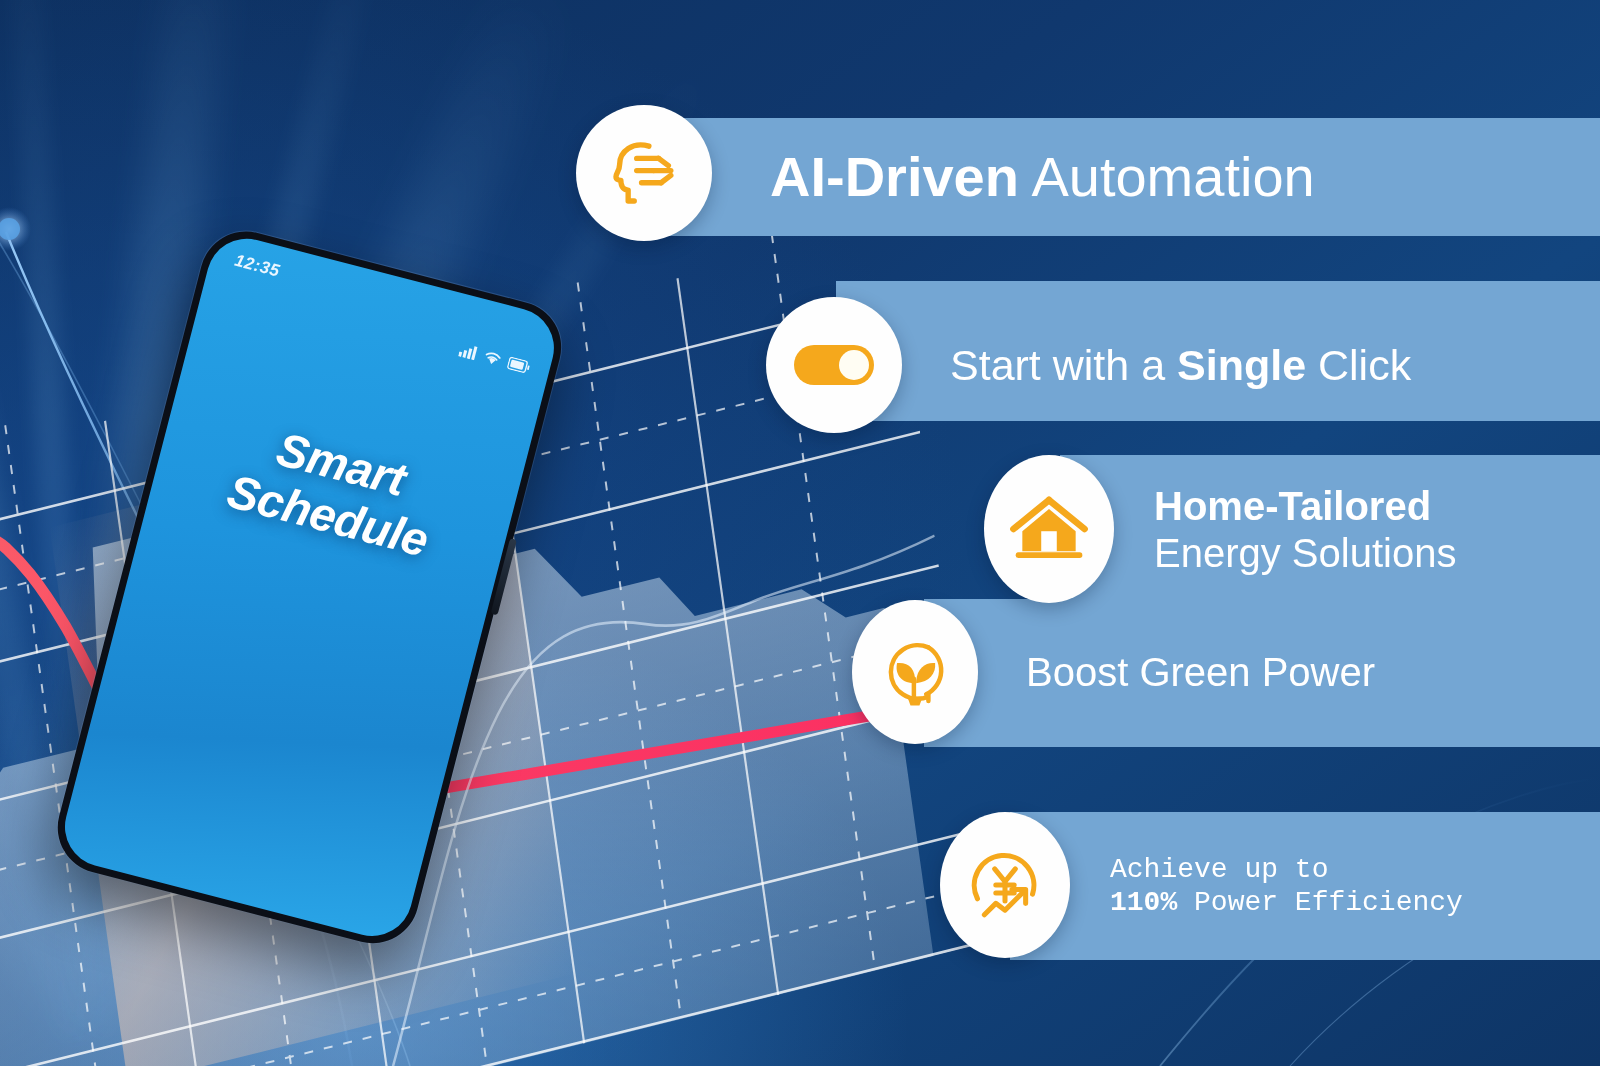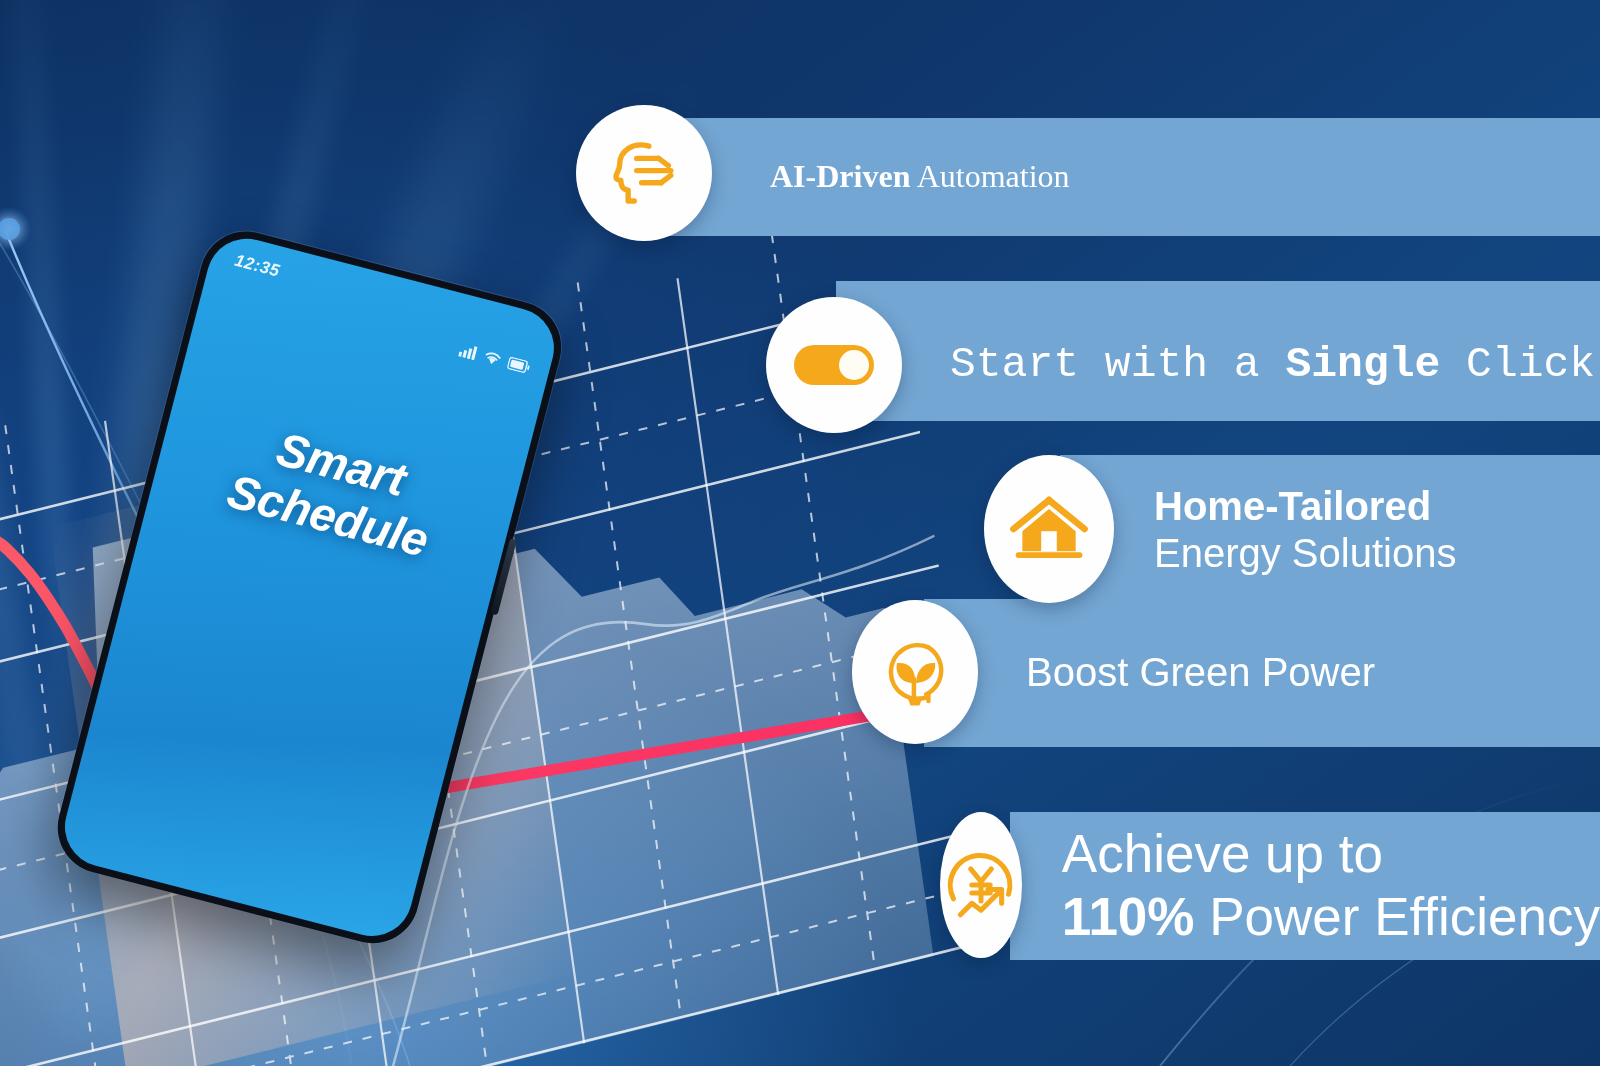--- a/index.html
+++ b/index.html
@@ -219,28 +219,28 @@
                    C13 44 16 46 19 46 L19 55 L24 55"></path>
           <path d="M26 20 H44"></path>
           <path d="M26 30 H40"></path>
           <path d="M30 40 H46"></path>
           <path d="M44 20 L52 26"></path>
           <path d="M40 30 L54 30"></path>
           <path d="M46 40 L54 34"></path>
         </g>
       </svg>
     </div>
-    <div class="ftext" style="margin-left:58px;font-size:32px;font-family:Liberation Serif, serif;">
+    <div class="ftext" style="margin-left:58px;font-size:56px;">
       <div>
         <b>AI-Driven</b><span class="lt"> Automation</span>
       </div>
     </div>
   </div>
 
-  <div class="feature f2" style="left:766px;top:281px;width:834px;height:168px;font-family:Liberation Mono, monospace;">
+  <div class="feature f2" style="left:766px;top:281px;width:834px;height:168px;">
     <div class="bar" style="left:70px;top:0;right:0;"></div>
     <div class="badge" style="width:136px;height:136px;">
       <svg width="84" height="52" viewBox="0 0 84 52">
         <rect x="2" y="6" width="80" height="40" rx="20" fill="#F5A81C"></rect>
         <circle cx="62" cy="26" r="15" fill="#FFFDF3"></circle>
       </svg>
     </div>
     <div class="ftext" style="margin-left:48px;font-size:43px;">
       <div>
         <span class="lt">Start with a </span><b>Single</b><span class="lt"> Click</span>
@@ -296,21 +296,21 @@
         <g stroke="#F5A81C" stroke-width="4.4" stroke-linecap="round" fill="none">
           <path d="M25 20 L34 31 L43 20"></path>
           <path d="M26 34 H42"></path>
           <path d="M26 41 H42"></path>
           <path d="M34 31 L34 48"></path>
         </g>
         <path d="M16 60 L26 50 L34 56 L50 40" fill="none" stroke="#F5A81C" stroke-width="4.4" stroke-linecap="round" stroke-linejoin="round"></path>
         <path d="M40 38 H52 V50" fill="none" stroke="#F5A81C" stroke-width="4.4" stroke-linecap="round" stroke-linejoin="round"></path>
       </svg>
     </div>
-    <div class="ftext" style="margin-left:40px;font-size:53px;">
+    <div class="ftext" style="margin-left:40px;font-size:28px;font-family:Liberation Mono, monospace;">
       <div>
         <span class="lt">Achieve up to</span>
       </div>
       <div>
         <b>110%</b><span class="lt"> Power Efficiency</span>
       </div>
     </div>
   </div>
 
 </div>

